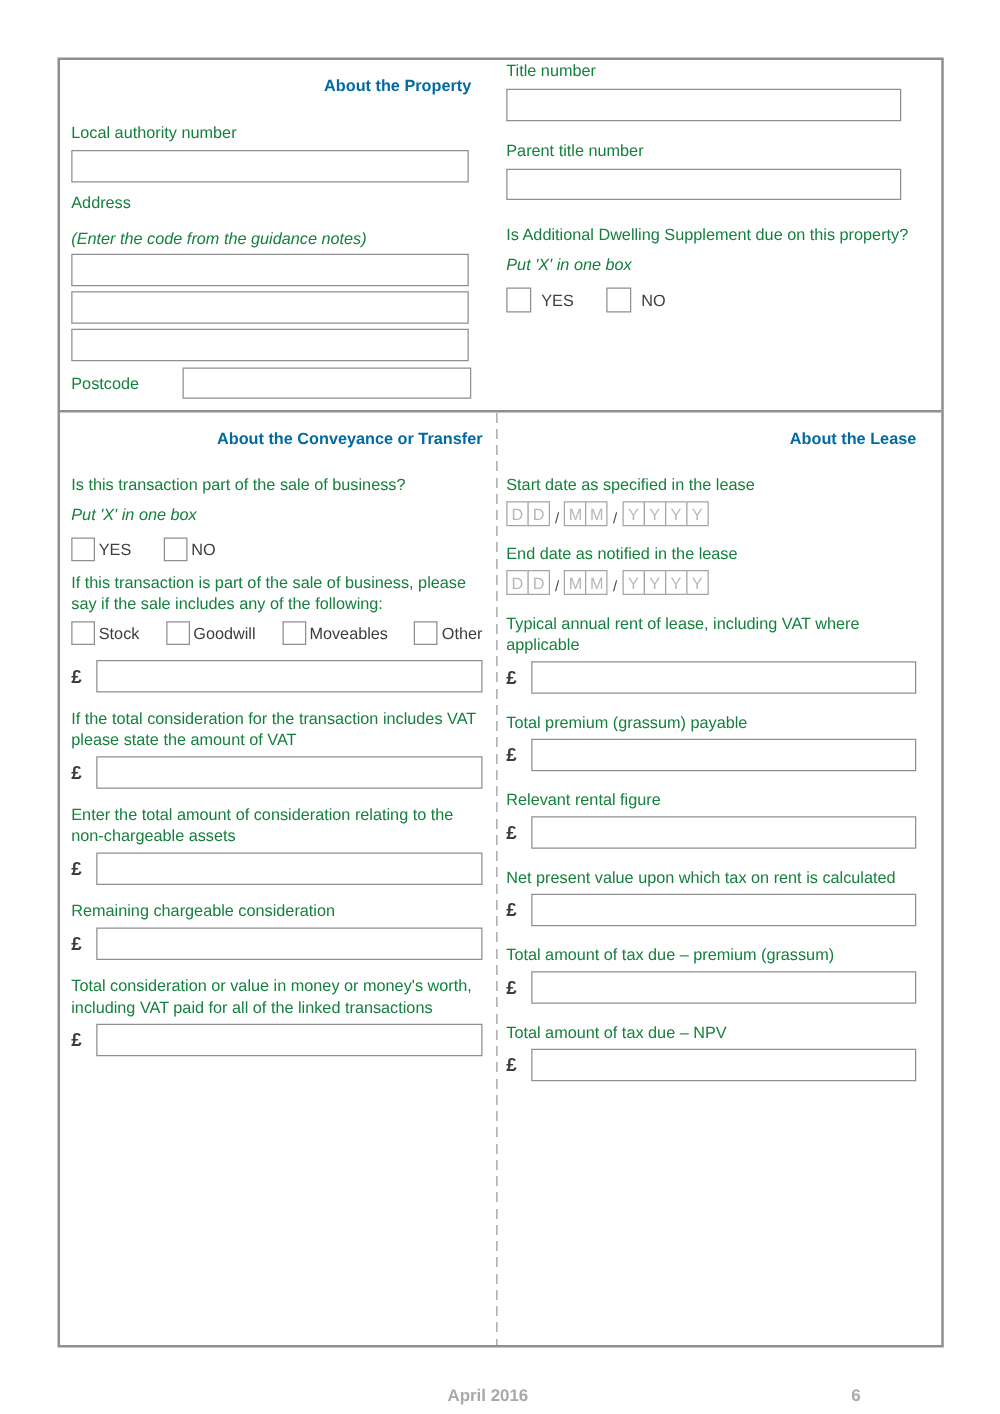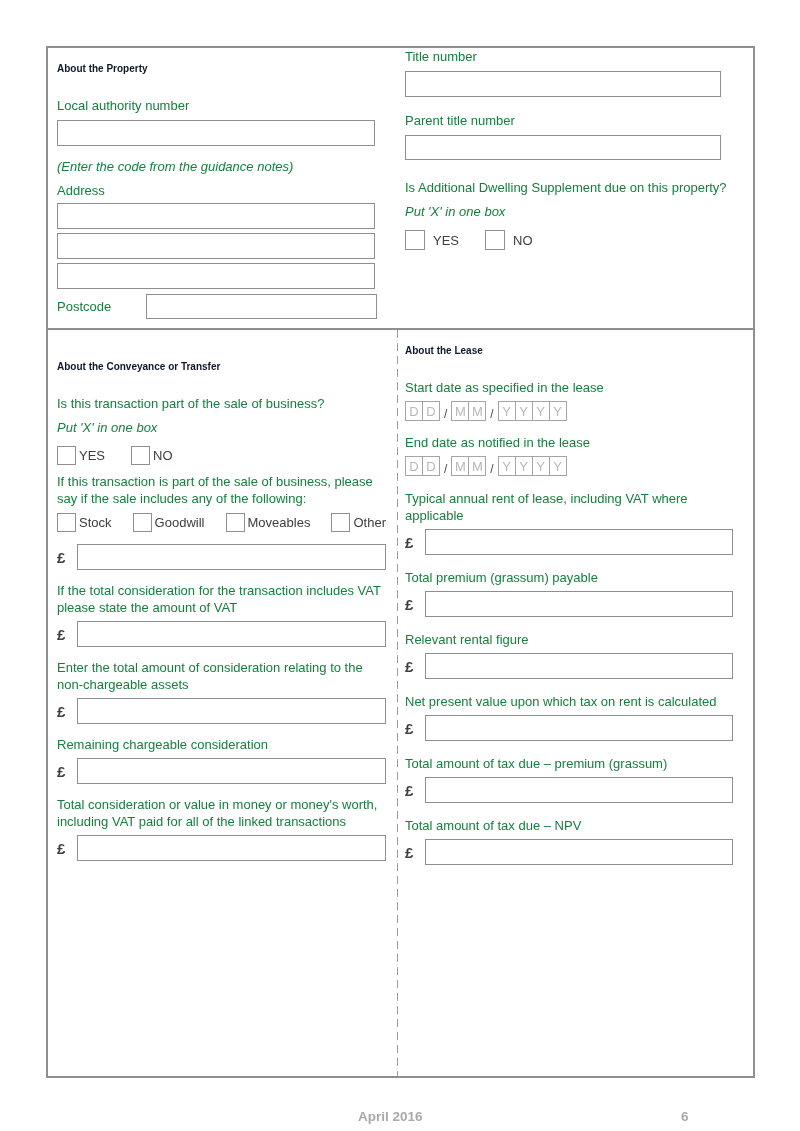--- a/index.html
+++ b/index.html
@@ -10,27 +10,27 @@
   }
   .form-box {
     position:absolute; left:46px; top:46px; width:709px; height:1032px;
     border:2px solid #8f8f8f; display:flex; flex-direction:column; background:#fff;
   }
   .top-section { position:relative; height:282px; flex:none; border-bottom:2px solid #8f8f8f; }
   .col-abs { position:absolute; top:0; }
   .prop-left  { left:9px;  width:320px; }
   .prop-right { left:357px; width:348px; }
   .bottom-section { flex:1; display:flex; }
-  .conv-col { flex:none; width:349px; padding:16px 11px 0 9px; }
+  .conv-col { flex:none; width:349px; padding:0 11px 0 9px; }
   .lease-col { flex:1; position:relative; padding:0 20px 0 8px; }
   .lease-col::before {
     content:""; position:absolute; left:0; top:0; bottom:0; width:1px;
     background:repeating-linear-gradient(to bottom, #9a9a9a 0 8px, transparent 8px 13px);
   }
-  .section-title { margin:12px 0 0 0; font-size:10px; line-height:18px; font-weight:bold; color:#0f172a; }
+  .section-title { margin:12px 0 0 0; font-size:13px; line-height:18px; font-weight:bold; color:#0369a1;text-align:right; }
   .label { font-size:13px; line-height:17px; color:#15803d; }
   .italic { font-style:italic; }
   .mt-first { margin-top:19px; }
   .txt-input {
     display:block; width:100%; height:26px; border:1px solid #8f8f8f; background:#fff;
     font-family:"Liberation Sans", sans-serif; font-size:13px; color:#3d3d3d; padding:0 6px; outline:none;
   }
   .prop-left .txt-input, .prop-right .txt-input { width:318px; }
   .prop-right .txt-input { width:316px; }
   .gap6 { margin-top:6px; } .gap4 { margin-top:4px; }
@@ -78,23 +78,23 @@
   <div class="form-box">
 
     <div class="top-section">
 
       <div class="col-abs prop-left">
         <h2 class="section-title">About the Property</h2>
 
         <div class="label mt-first">Local authority number</div>
         <input type="text" class="txt-input gap6" style="">
 
+        <div class="label addr-label">Address</div>
+
         <div class="label italic" style="margin-top:12px;">(Enter the code from the guidance notes)</div>
-
-        <div class="label addr-label">Address</div>
         <input type="text" class="txt-input gap4" style="">
         <input type="text" class="txt-input gap4" style="">
         <input type="text" class="txt-input gap4" style="">
 
         <div class="postcode-row">
           <span class="label">Postcode</span>
           <input type="text" class="txt-input" style="">
         </div>
       </div>
 

